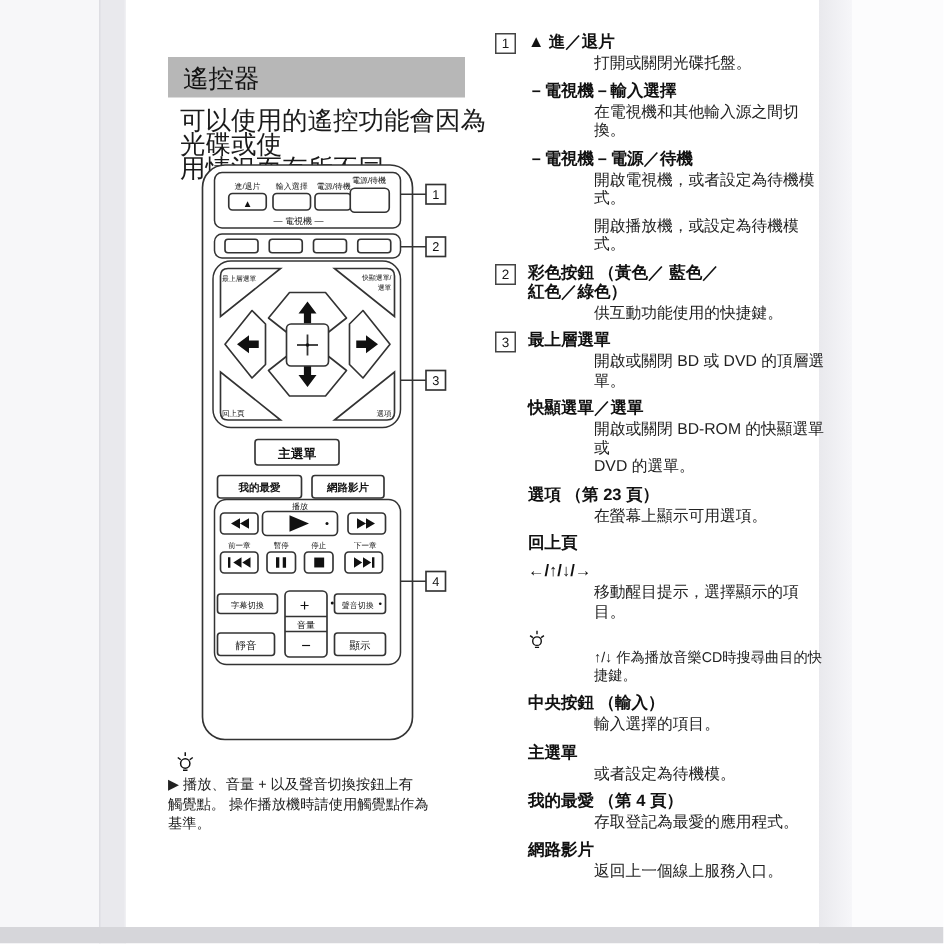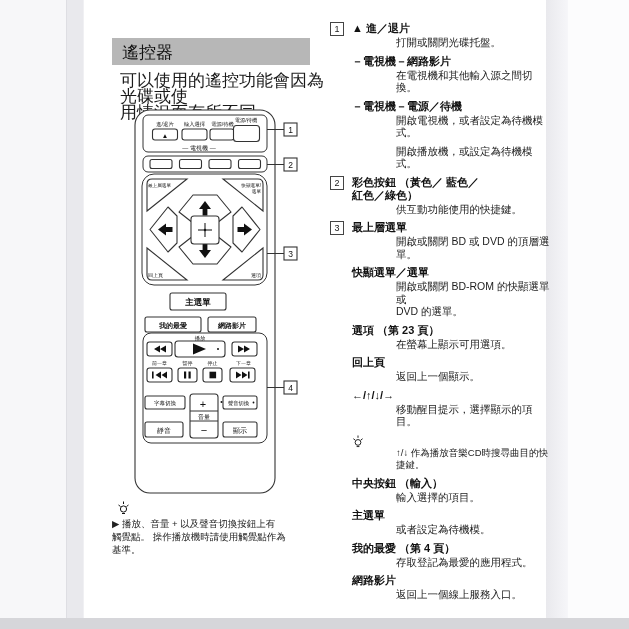--- a/index.html
+++ b/index.html
@@ -177,21 +177,21 @@
 
   <div class="right-col">
 
     <div class="sec">
       <span class="marker">1</span>
       <div class="heading"><span class="hicon">▲</span><span>進／退片</span></div>
       <div class="desc">打開或關閉光碟托盤。</div>
     </div>
 
     <div class="sec">
-      <div class="heading">－電視機－網路影片</div>
+      <div class="heading">－電視機－輸入選擇</div>
       <div class="desc">在電視機和其他輸入源之間切
 換。</div>
     </div>
 
     <div class="sec">
       <div class="heading">－電視機－電源／待機</div>
       <div class="desc">開啟電視機，或者設定為待機模
 式。</div>
     </div>
 
@@ -220,21 +220,20 @@
 DVD 的選單。</div>
     </div>
 
     <div class="sec">
       <div class="heading">選項 （第 23 頁）</div>
       <div class="desc">在螢幕上顯示可用選項。</div>
     </div>
 
     <div class="sec">
       <div class="heading">回上頁</div>
-      <div class="desc">返回上一個顯示。</div>
     </div>
 
     <div class="sec">
       <div class="heading">←/↑/↓/→</div>
       <div class="desc">移動醒目提示，選擇顯示的項
 目。</div>
     </div>
 
     <div class="sec">
       <div class="tipline">

